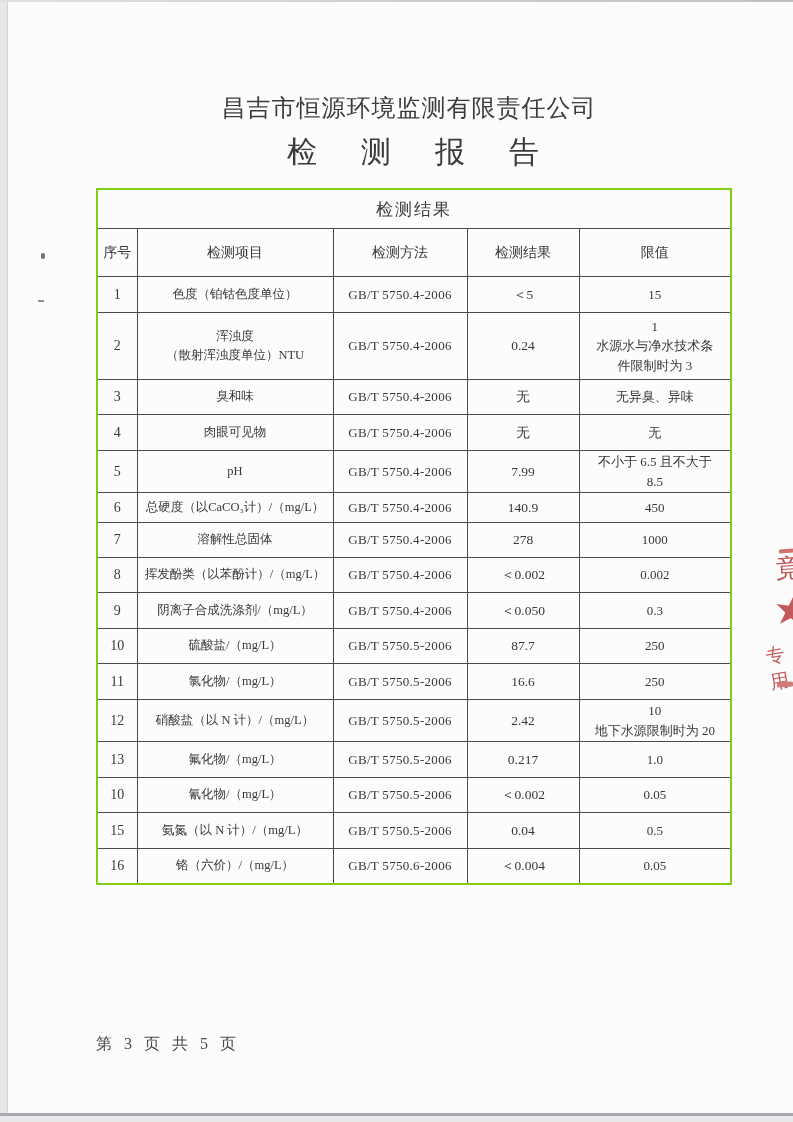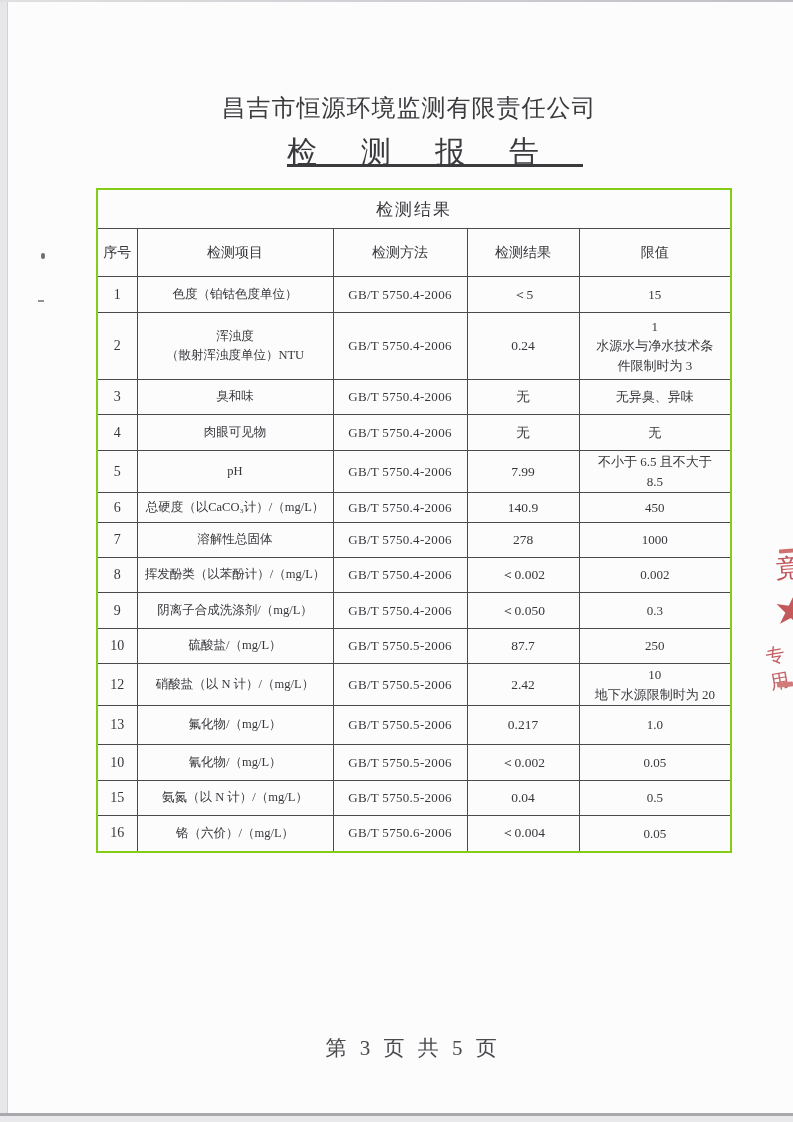--- a/index.html
+++ b/index.html
@@ -40,21 +40,20 @@
     text-align: center;
     font-size: 24px; font-weight: 500; letter-spacing: 1px;
     color: #3b3b3e;
   }
   .report-title {
     position: absolute; left: 96px; top: 132px; width: 634px;
     text-align: center;
     font-size: 30px; font-weight: 500;
     letter-spacing: 44px; padding-left: 44px; box-sizing: border-box;
     color: #3b3b3e;
-    text-decoration: underline;
   }
 
   
   table.results {
     position: absolute; left: 96px; top: 188px; width: 634px;
     border-collapse: collapse; table-layout: fixed;
   }
   table.results th, table.results td {
     border: 1px solid #4a4a4e;
     text-align: center; vertical-align: middle;
@@ -87,21 +86,21 @@
   tbody tr:nth-child(13) { height: 36px; }
   tbody tr:nth-child(14) { height: 35px; }
   tbody tr:nth-child(15) { height: 36px; }
   tbody tr:nth-child(16) { height: 35px; }
   tbody tr:nth-child(17) { height: 36px; }
   tbody tr:nth-child(18) { height: 36px; }
 
   
   .footer {
     position: absolute; left: 96px; top: 1034px; width: 634px;
-    text-align: center; font-size: 21px; letter-spacing: 4px;
+    font-size: 16px; letter-spacing: 4px;
     color: #4a4a4e;
   }
 
   
   .seal-bar-top {
     position: absolute; left: 779px; top: 549px; width: 16px; height: 4px;
     background: #cf6f6f; transform: rotate(-5deg); border-radius: 1px;
   }
   .seal-char-top {
     position: absolute; left: 775px; top: 551px;
@@ -235,20 +234,27 @@
   </tr>
 
   <tr>
     <td class="c-no">10</td>
     <td class="c-item">硫酸盐/（mg/L）</td>
     <td class="c-method">GB/T 5750.5-2006</td>
     <td class="c-result">87.7</td>
     <td class="c-limit">250</td>
   </tr>
 
+  <tr>
+    <td class="c-no">11</td>
+    <td class="c-item">氯化物/（mg/L）</td>
+    <td class="c-method">GB/T 5750.5-2006</td>
+    <td class="c-result">16.6</td>
+    <td class="c-limit">250</td>
+  </tr>
 
   <tr>
     <td class="c-no">12</td>
     <td class="c-item">硝酸盐（以 N 计）/（mg/L）</td>
     <td class="c-method">GB/T 5750.5-2006</td>
     <td class="c-result">2.42</td>
     <td class="c-limit">10
 地下水源限制时为 20</td>
   </tr>
 

